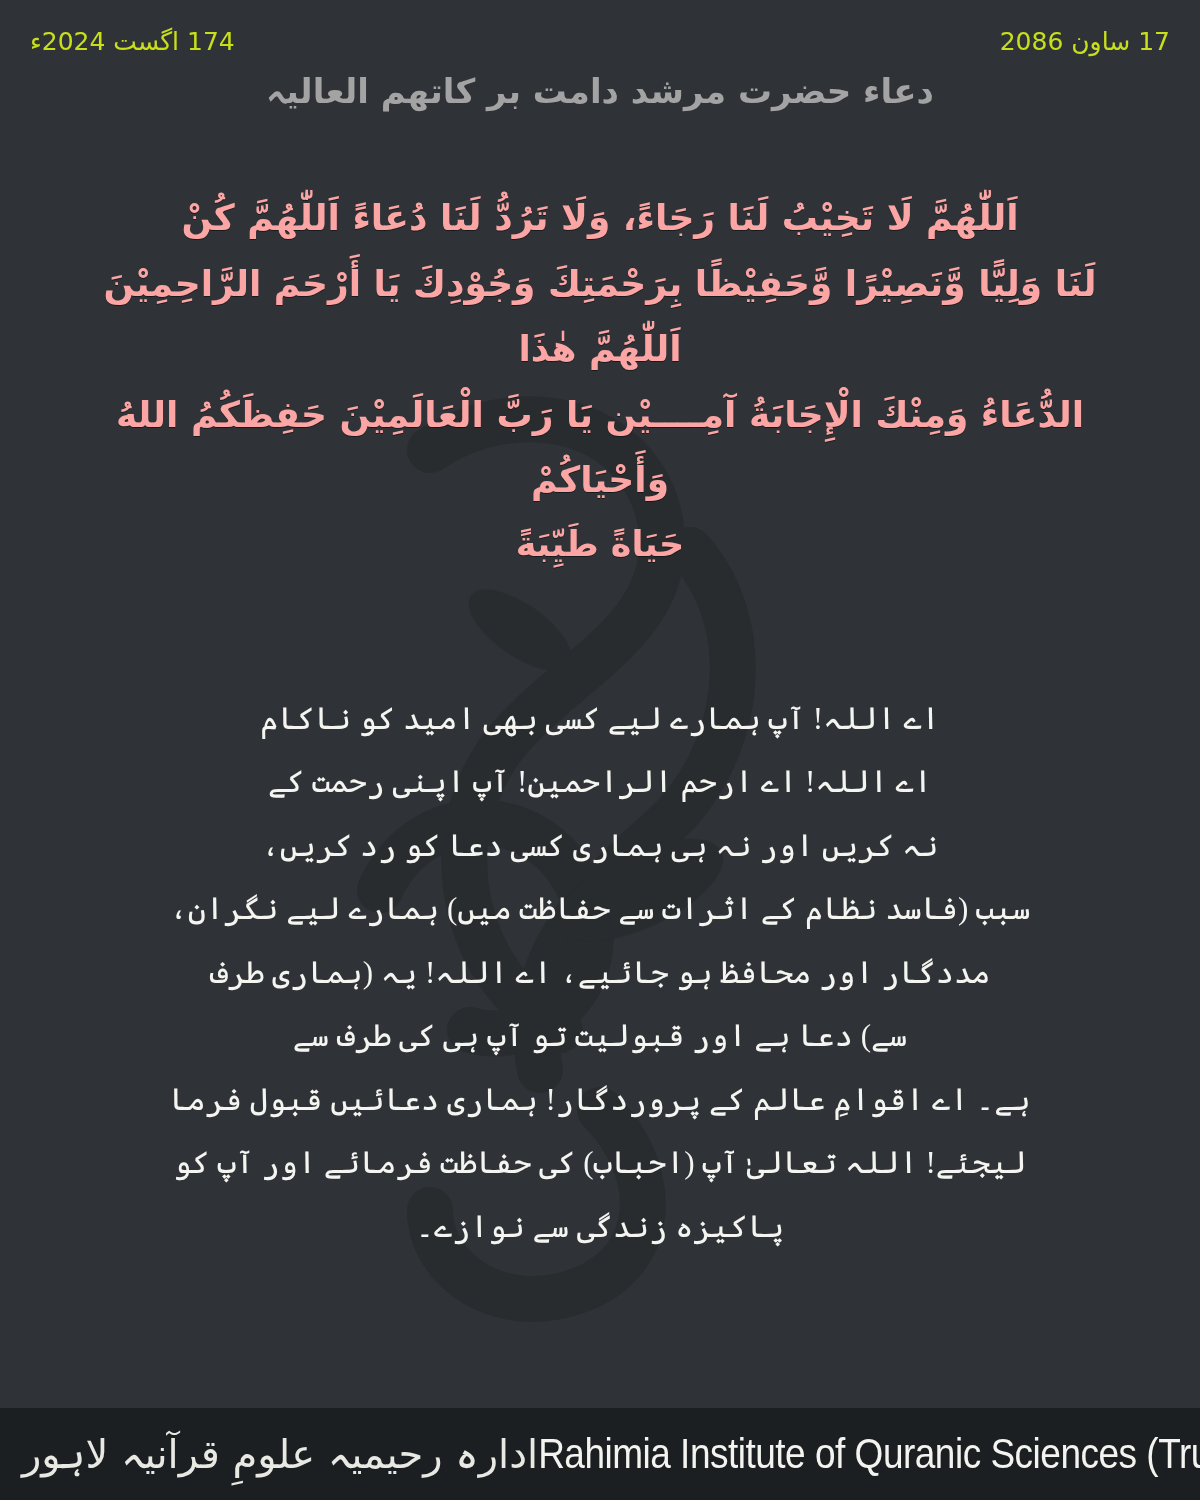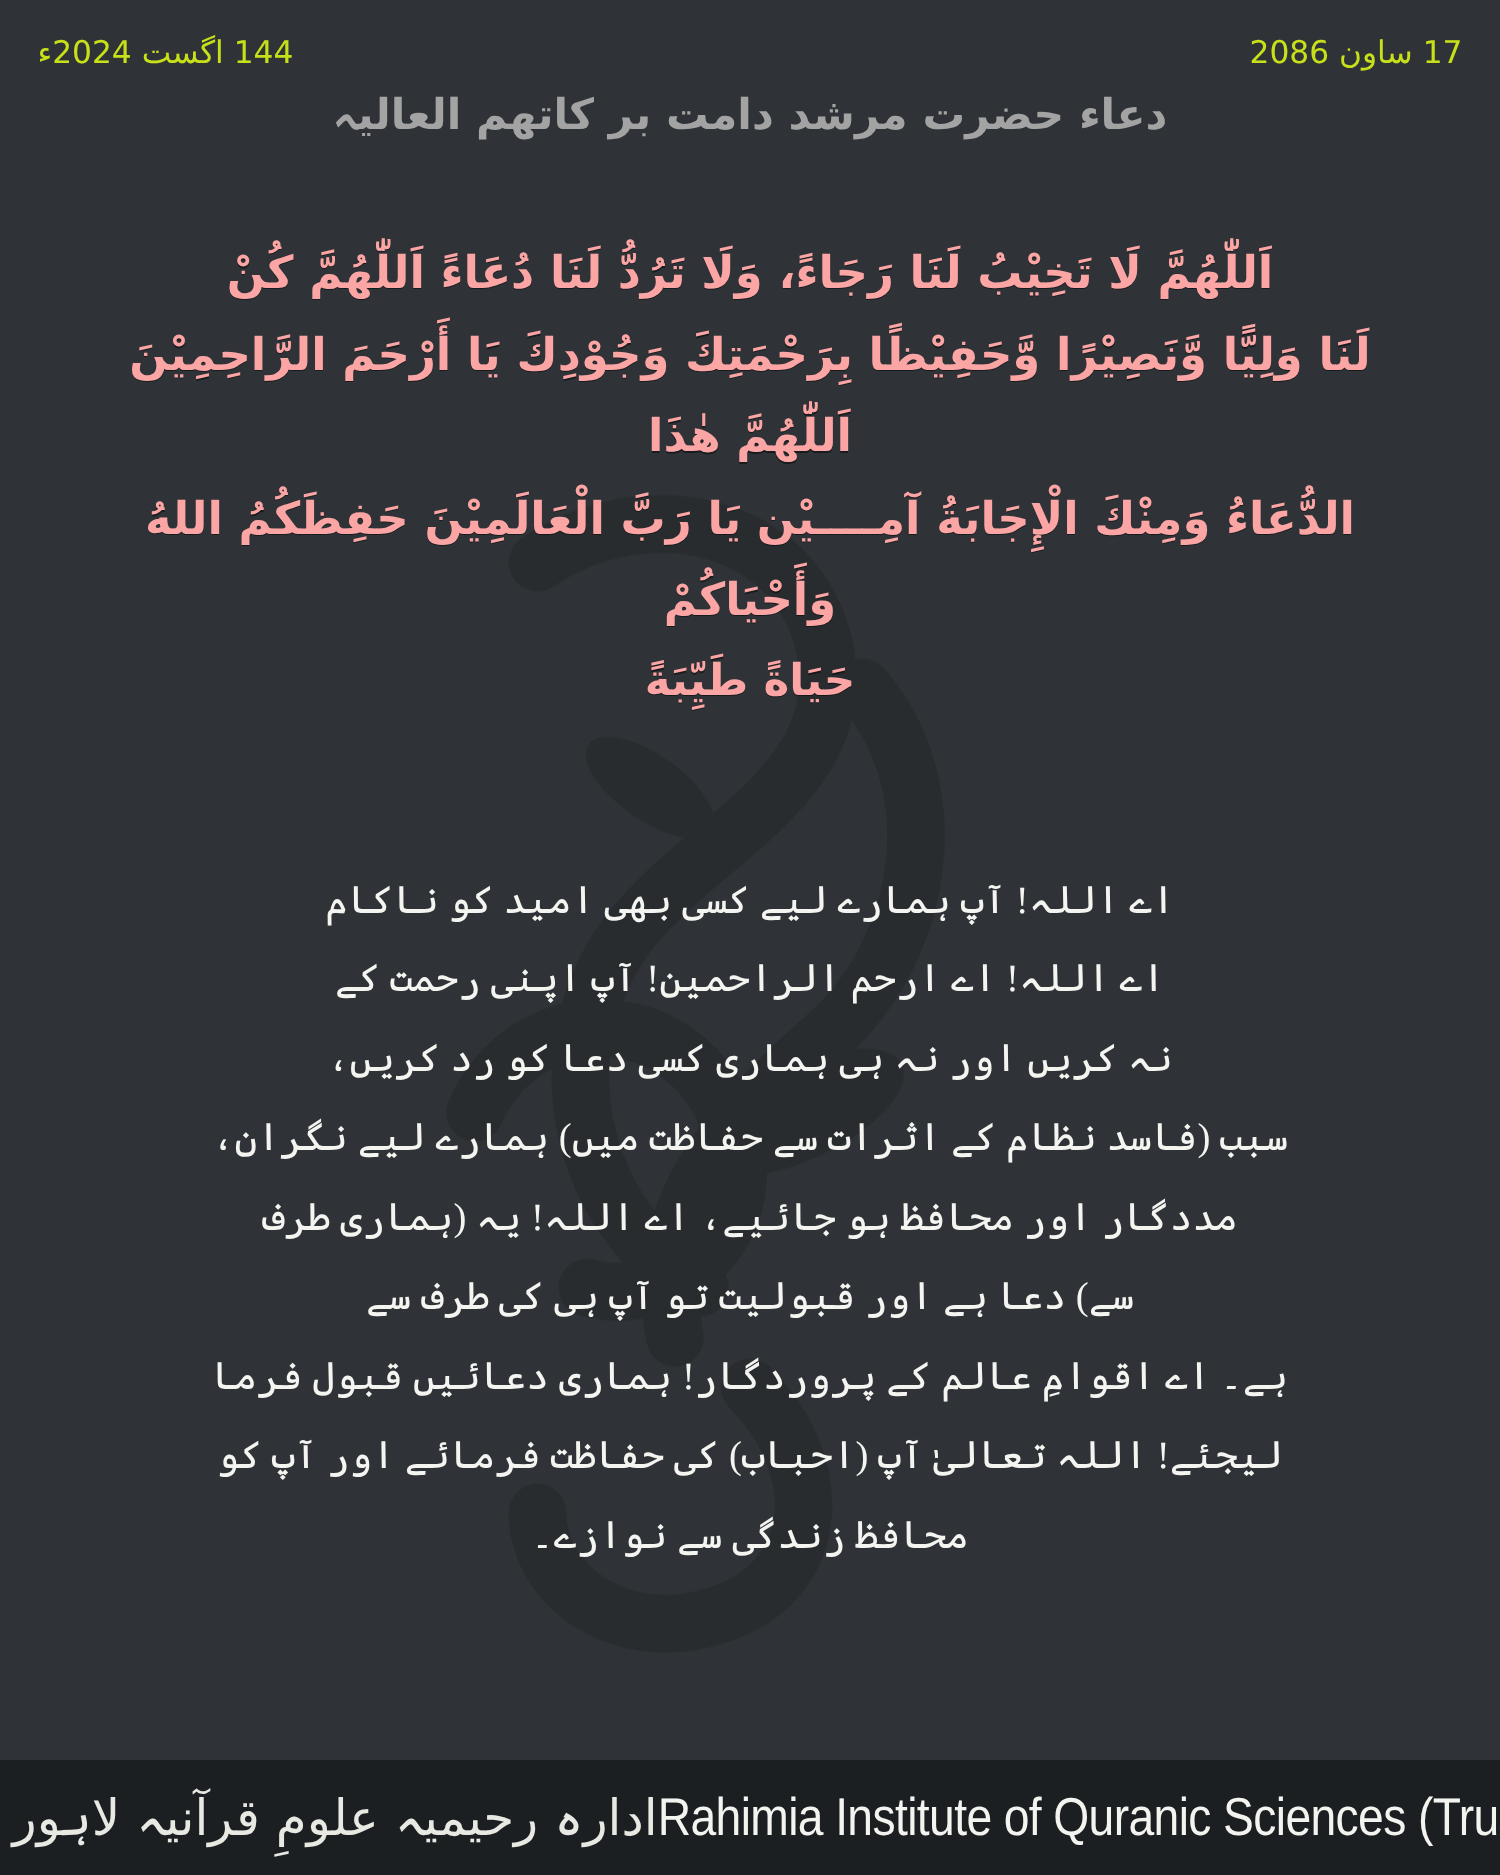--- a/index.html
+++ b/index.html
@@ -106,21 +106,21 @@
     position: absolute;
     left: 0;
     right: 0;
     bottom: 0;
     height: 92px;
     background: #1c1f22;
     display: flex;
     flex-direction: row-reverse;
     align-items: center;
     justify-content: space-between;
-    padding: 0 10px;
+    padding: 0 22px;
     box-sizing: border-box;
     z-index: 2;
   }
   .footer .logo-ar {
     color: #e9e9e4;
     font-size: 40px;
     letter-spacing: 1px;
     white-space: nowrap;
     font-family: "DejaVu Sans", sans-serif;
   }
@@ -150,42 +150,42 @@
       <ellipse cx="640" cy="560" rx="90" ry="38" transform="rotate(-25 640 560)"></ellipse>
       <ellipse cx="520" cy="300" rx="60" ry="26" transform="rotate(35 520 300)"></ellipse>
     </g>
   </svg>
 </div>
 
 <div class="page">
 
   <div class="header">
     <div class="side right">17 ساون 2086</div>
-    <div class="side left">144 اگست 2024ء</div>
+    <div class="side left">174 اگست 2024ء</div>
   </div>
 
   <div class="doc-title">دعاء حضرت مرشد دامت بر کاتھم العالیہ</div>
 
   <div class="arabic-block">
     <span class="line">اَللّٰهُمَّ لَا تَخِیْبُ لَنَا رَجَاءً، وَلَا تَرُدُّ لَنَا دُعَاءً اَللّٰهُمَّ کُنْ</span>
     <span class="line">لَنَا وَلِیًّا وَّنَصِیْرًا وَّحَفِیْظًا بِرَحْمَتِكَ وَجُوْدِكَ یَا أَرْحَمَ الرَّاحِمِیْنَ اَللّٰهُمَّ هٰذَا</span>
     <span class="line">الدُّعَاءُ وَمِنْكَ الْإِجَابَةُ آمِــــیْن یَا رَبَّ الْعَالَمِیْنَ حَفِظَكُمُ اللهُ وَأَحْیَاکُمْ</span>
     <span class="line last">حَیَاةً طَیِّبَةً</span>
   </div>
 
   <div class="urdu-block">
     <span class="line">اے اللہ! آپ ہمارے لیے کسی بھی امید کو ناکام</span>
     <span class="line">اے اللہ! اے ارحم الراحمین! آپ اپنی رحمت کے</span>
     <span class="line">نہ کریں اور نہ ہی ہماری کسی دعا کو رد کریں،</span>
     <span class="line">سبب (فاسد نظام کے اثرات سے حفاظت میں) ہمارے لیے نگران،</span>
     <span class="line">مددگار اور محافظ ہو جائیے، اے اللہ! یہ (ہماری طرف</span>
     <span class="line">سے) دعا ہے اور قبولیت تو آپ ہی کی طرف سے</span>
     <span class="line">ہے۔ اے اقوامِ عالم کے پروردگار! ہماری دعائیں قبول فرما</span>
     <span class="line">لیجئے! اللہ تعالیٰ آپ (احباب) کی حفاظت فرمائے اور آپ کو</span>
-    <span class="line">محافظ زندگی سے نوازے۔</span>
+    <span class="line">پاکیزہ زندگی سے نوازے۔</span>
   </div>
 
 </div>
 
 <div class="footer">
   <div class="logo-ar">ادارہ رحیمیہ علومِ قرآنیہ لاہور</div>
   <div class="inst-name">Rahimia Institute of Quranic Sciences (Trust) Lahore</div>
 </div>
 
 </body></html>

